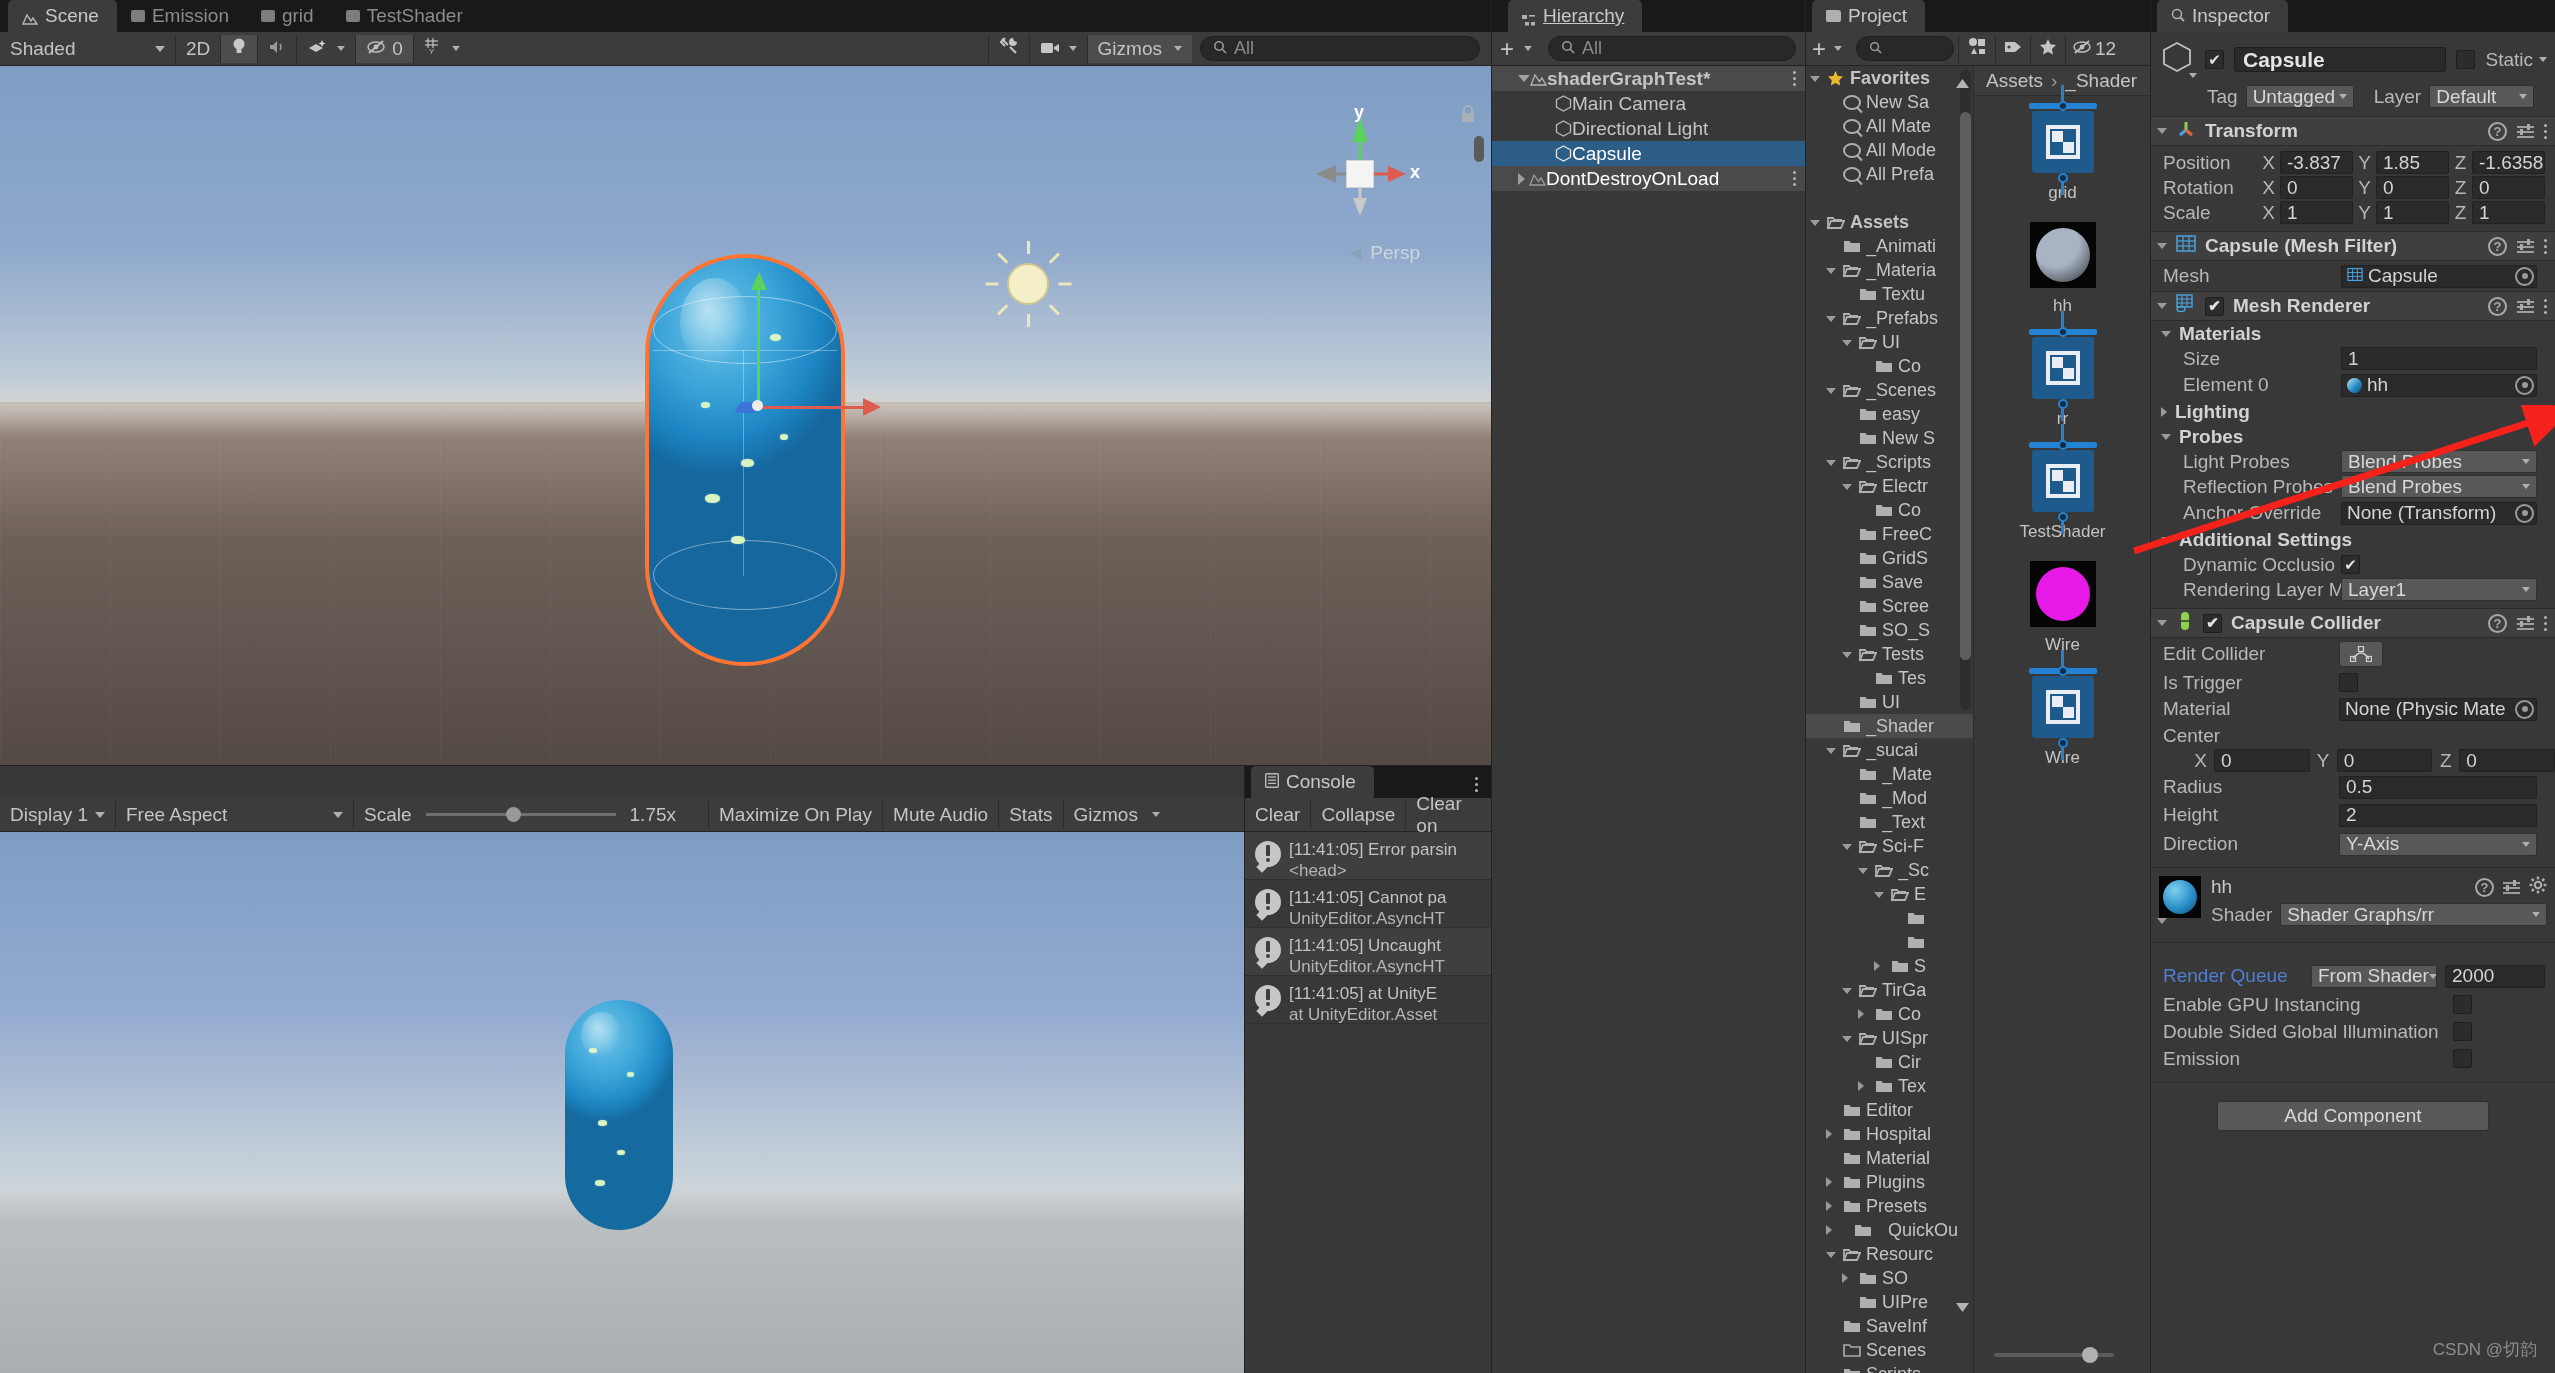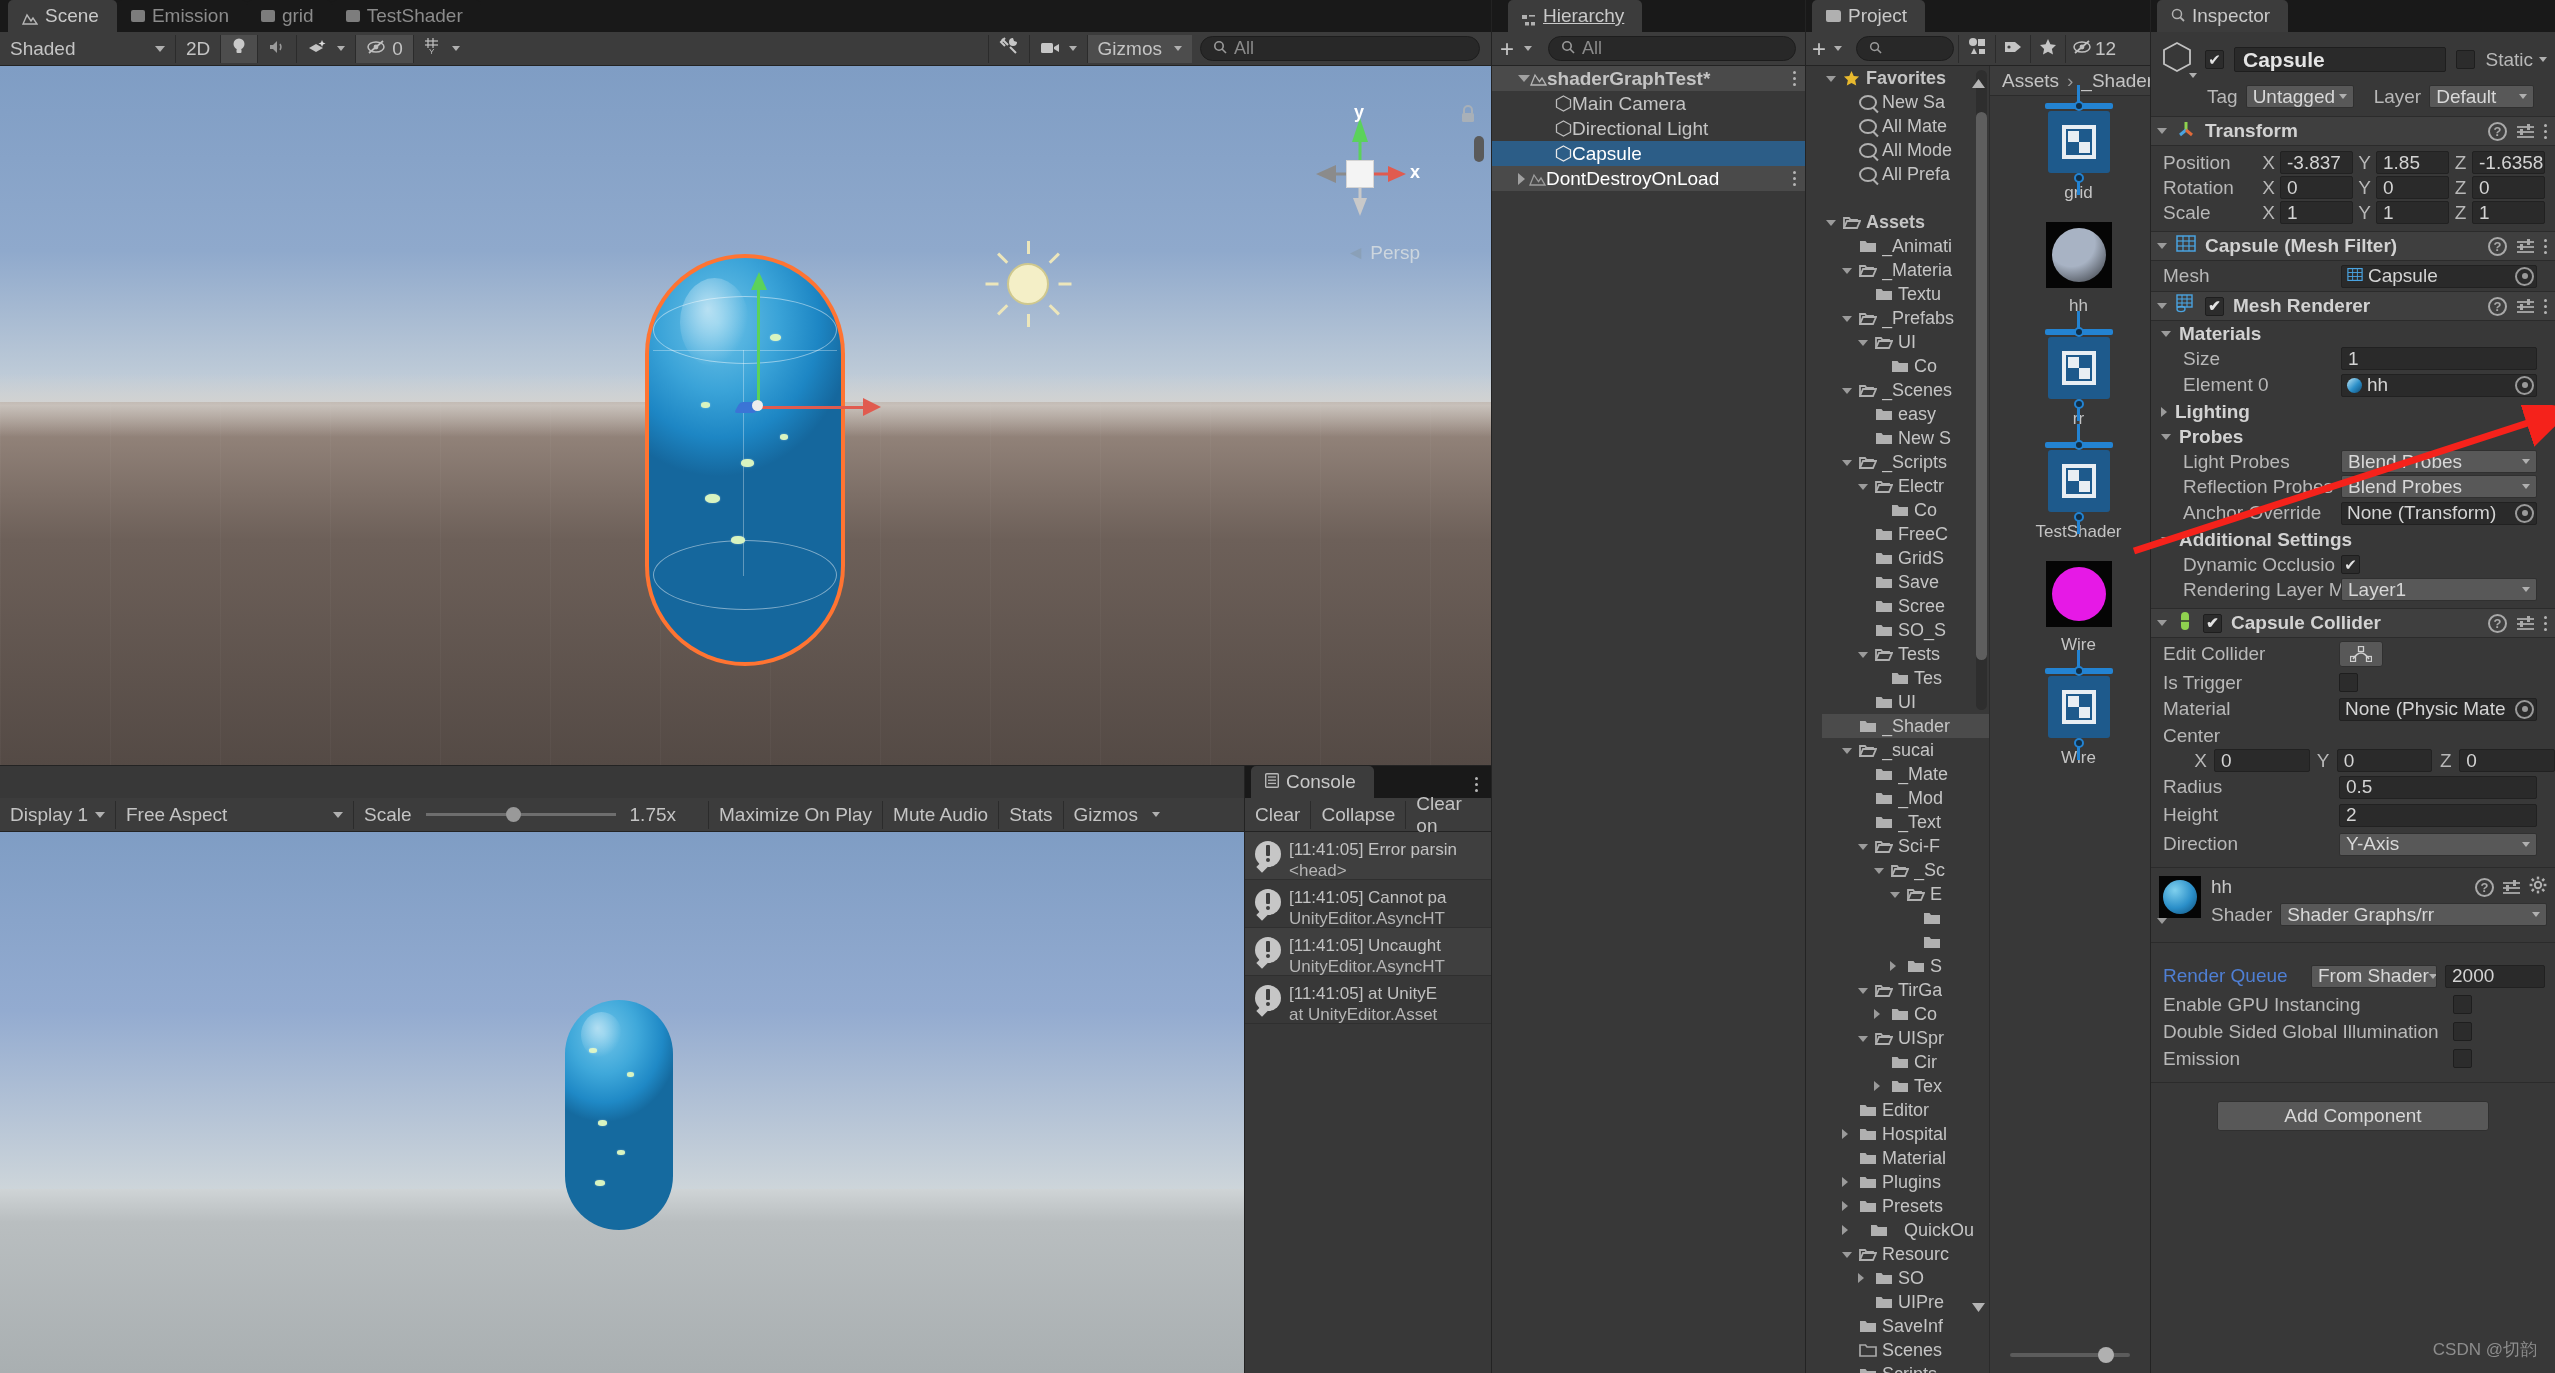--- a/index.html
+++ b/index.html
@@ -188,21 +188,21 @@
   .h-row { display: flex; align-items: center; height: 25px; padding-left: 6px;
     font-size: 19px; color: #c4c4c4; white-space: nowrap; }
   .h-row.scene { background: #4a4a4a; }
   .h-row.selected { background: #2c5d87; color: #fff; }
   .cube-ico { width: 17px; height: 17px; position: relative; flex: 0 0 17px; }
   .scene-ico { width: 17px; height: 17px; flex: 0 0 17px; }
 
   
   #project-view { left: 1806px; top: 0; width: 345px; height: 1373px; }
   #project-toolbar { width: 345px; }
-  #project-body { position: absolute; left: 16px; top: 66px; width: 345px; height: 1307px; display: flex; }
+  #project-body { position: absolute; left: 0; top: 66px; width: 345px; height: 1307px; display: flex; }
   #project-tree { width: 167px; height: 100%; background: #383838; position: relative; overflow: hidden; }
   #project-grid { flex: 1; height: 100%; background: #383838; position: relative; border-left: 1px solid #2b2b2b; }
   .p-row { display: flex; align-items: center; height: 24px; gap: 5px; font-size: 18px;
     color: #c4c4c4; white-space: nowrap; }
   .p-row.sel { background: #4b4b4b; }
   .magnifier { width: 15px; height: 15px; border: 2px solid #b0b0b0; border-radius: 50%;
     position: relative; flex: 0 0 15px; }
   .magnifier:after { content:''; position:absolute; right:-4px; bottom:-3px; width:7px; height:2px;
     background:#b0b0b0; transform: rotate(45deg); }
   #breadcrumb { height: 30px; display: flex; align-items: center; gap: 8px;

